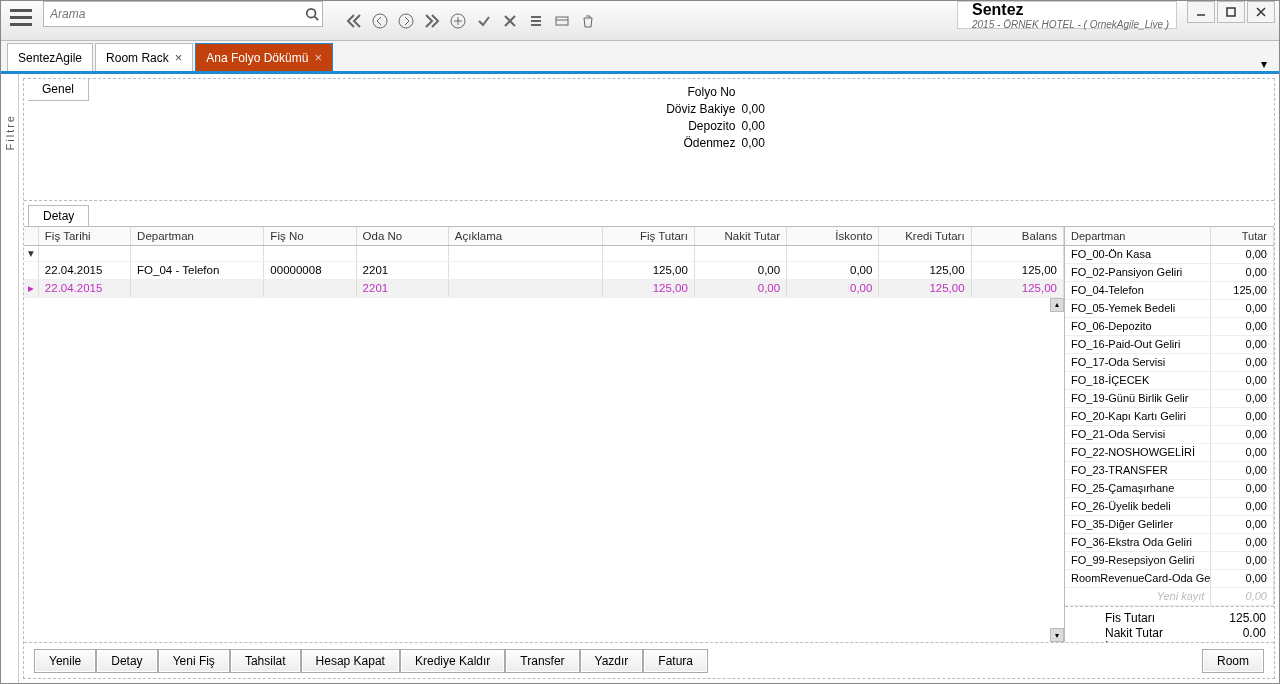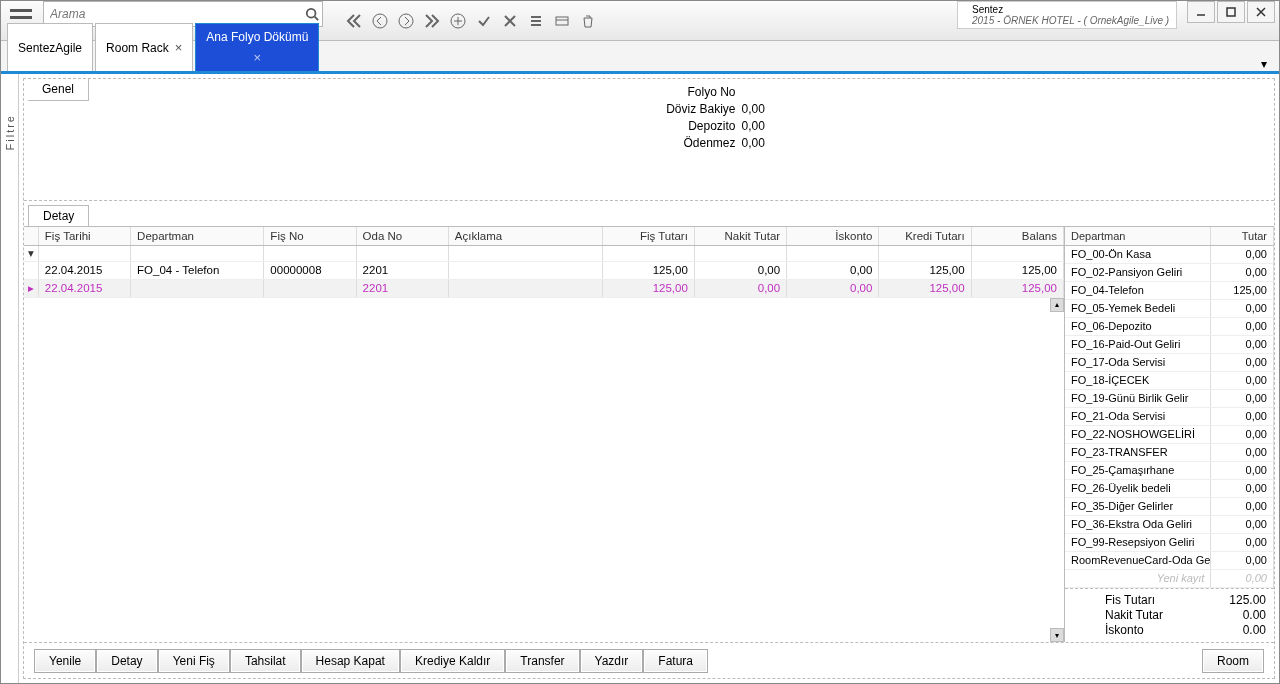--- a/index.html
+++ b/index.html
@@ -10,30 +10,30 @@
 .hamburger { width: 32px; height: 32px; display: flex; flex-direction: column; justify-content: center; align-items: center; gap: 4px; margin-right: 6px; cursor: pointer; }
 .hamburger span { width: 22px; height: 3px; background: #555; }
 .search-wrap { position: relative; width: 280px; height: 26px; }
 .search-input { width: 100%; height: 100%; border: 1px solid #b5b5b5; padding: 2px 24px 2px 6px; color: #888; font-style: italic; }
 .search-icon-svg { position: absolute; right: 4px; top: 50%; transform: translateY(-50%); width: 14px; height: 14px; stroke: #555; fill: none; stroke-width: 2; }
 .tool-icons { display: flex; gap: 0px; margin-left: 18px; align-items: center; }
 .tool-btn { width: 26px; height: 26px; display: flex; align-items: center; justify-content: center; color: #666; cursor: pointer; border-radius: 3px; }
 .tool-btn svg { width: 16px; height: 16px; stroke: #666; fill: #666; }
 .user-panel { margin-left: auto; display: flex; align-items: center; gap: 6px; background: #fff; border: 1px solid #ccc; padding: 2px 8px; height: 28px; width: 220px; }
 .user-panel .avatar { width: 18px; height: 18px; }
-.user-panel .name { font-weight: normal; font-size: 10px; }
+.user-panel .name { font-weight: bold; font-size: 16px; }
 .user-panel .sub { font-size: 10px; font-style: italic; color: #666; white-space: nowrap; overflow: hidden; text-overflow: ellipsis; }
 .win-controls { display: flex; margin-left: 8px; }
 .win-btn { width: 28px; height: 22px; border: 1px solid #bbb; background: #f5f5f5; display: flex; align-items: center; justify-content: center; margin-left: 2px; cursor: pointer; }
 .win-btn svg { width: 10px; height: 10px; stroke: #333; fill: none; stroke-width: 1.5; }
 
 
 .tab-bar { height: 30px; display: flex; align-items: flex-end; padding: 0 6px; background: #f4f4f4; position: relative; }
 .tab { padding: 6px 10px; border: 1px solid #bbb; border-bottom: none; background: #fff; margin-right: 2px; font-size: 12px; display: flex; align-items: center; gap: 6px; cursor: pointer; }
-.tab.active { background: #1d4ed8; color: #fff; border-color: #1e8ad6; flex-direction: column; }
+.tab.active { background: #c2410c; color: #fff; border-color: #1e8ad6; }
 .tab .close { font-size: 13px; cursor: pointer; color: inherit; opacity: .7; }
 .tab-bar .drop-caret { margin-left: auto; padding: 0 6px; cursor: pointer; }
 .blue-line { height: 3px; background: #1e8ad6; }
 
 
 .content { flex: 1; display: flex; background: #fff; position: relative; overflow: hidden; }
 .side-filtre { width: 18px; border-right: 1px solid #ccc; display: flex; align-items: flex-start; justify-content: center; padding-top: 40px; }
 .side-filtre span { writing-mode: vertical-rl; transform: rotate(180deg); font-size: 11px; color: #555; letter-spacing: 2px; }
 
 .main-col { flex: 1; display: flex; flex-direction: column; border: 1px dashed #bbb; margin: 4px; }
@@ -348,20 +348,24 @@
               </tr>
               <tr>
                 <td>FO_18-İÇECEK</td>
                 <td class="num">0,00</td>
               </tr>
               <tr>
                 <td>FO_19-Günü Birlik Gelir</td>
                 <td class="num">0,00</td>
               </tr>
               <tr>
+                <td>FO_20-Kapı Kartı Geliri</td>
+                <td class="num">0,00</td>
+              </tr>
+              <tr>
                 <td>FO_21-Oda Servisi</td>
                 <td class="num">0,00</td>
               </tr>
               <tr>
                 <td>FO_22-NOSHOWGELİRİ</td>
                 <td class="num">0,00</td>
               </tr>
               <tr>
                 <td>FO_23-TRANSFER</td>
                 <td class="num">0,00</td>

